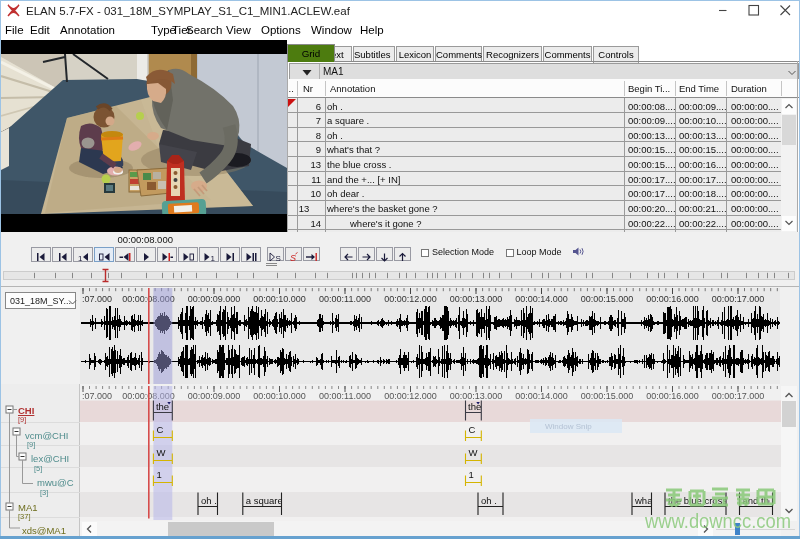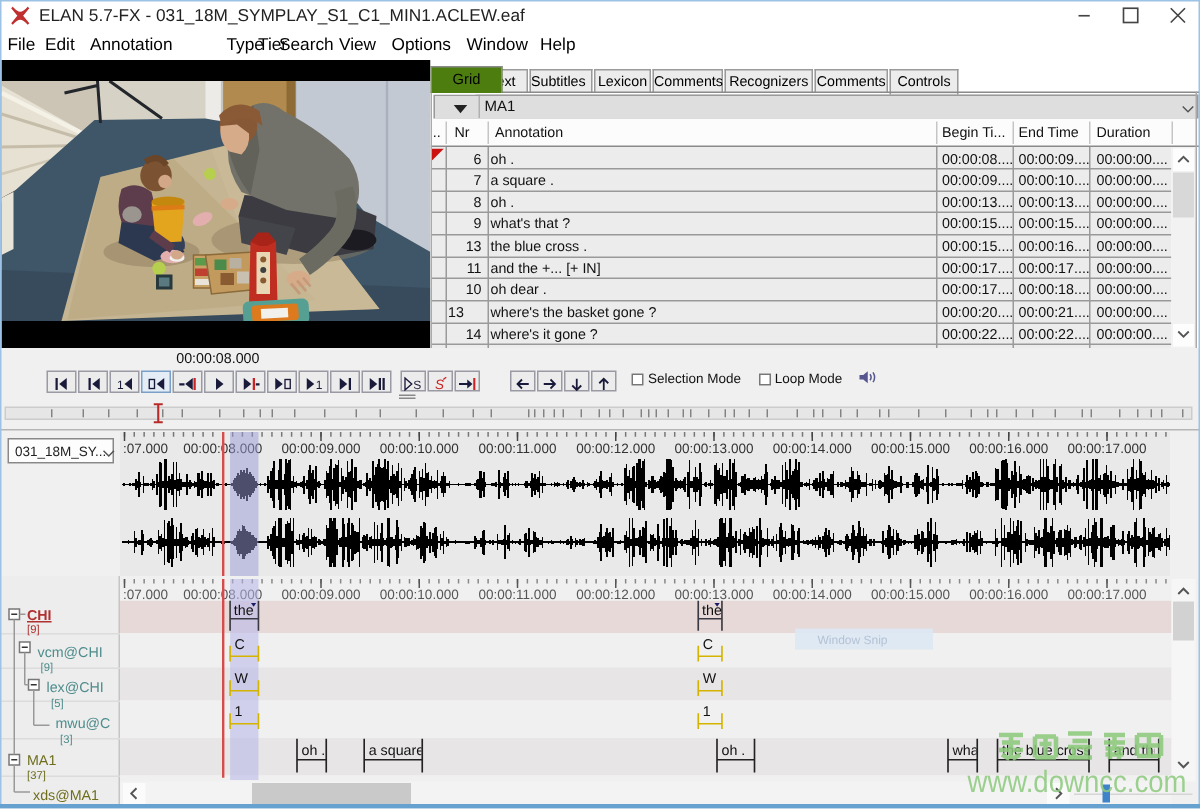--- a/index.html
+++ b/index.html
@@ -217,21 +217,21 @@
       </div>
       <div class="abs" style="left:0;top:102.9px;width:494px;height:14.63px;border-bottom:1px solid #999;box-sizing:border-box;">
         <div class="abs" style="left:0;top:2px;width:34px;text-align:center;">13</div>
         <div class="abs" style="left:40px;top:2px;">where's the basket gone ?</div>
         <div class="abs" style="left:341px;top:2px;">00:00:20....</div>
         <div class="abs" style="left:392px;top:2px;">00:00:21....</div>
         <div class="abs" style="left:444px;top:2px;">00:00:00....</div>
       </div>
       <div class="abs" style="left:0;top:117.5px;width:494px;height:14.63px;border-bottom:1px solid #999;box-sizing:border-box;">
         <div class="abs" style="left:0;top:2px;width:34px;text-align:right;">14</div>
-        <div class="abs" style="left:40px;top:2px;">where's it gone ?</div>
+        <div class="abs" style="left:40px;top:2px;padding-left:23px;">where's it gone ?</div>
         <div class="abs" style="left:341px;top:2px;">00:00:22....</div>
         <div class="abs" style="left:392px;top:2px;">00:00:22....</div>
         <div class="abs" style="left:444px;top:2px;">00:00:00....</div>
       </div>
       <div class="abs" style="left:0;top:132.2px;width:494px;height:14.63px;border-bottom:1px solid #999;box-sizing:border-box;"></div>
       <div class="abs" style="left:9.5px;top:0;width:1px;height:134px;background:#9a9a9a;"></div>
       <div class="abs" style="left:37.5px;top:0;width:1px;height:134px;background:#9a9a9a;"></div>
       <div class="abs" style="left:337px;top:0;width:1px;height:134px;background:#9a9a9a;"></div>
       <div class="abs" style="left:387.5px;top:0;width:1px;height:134px;background:#9a9a9a;"></div>
       <div class="abs" style="left:438.5px;top:0;width:1px;height:134px;background:#9a9a9a;"></div>

